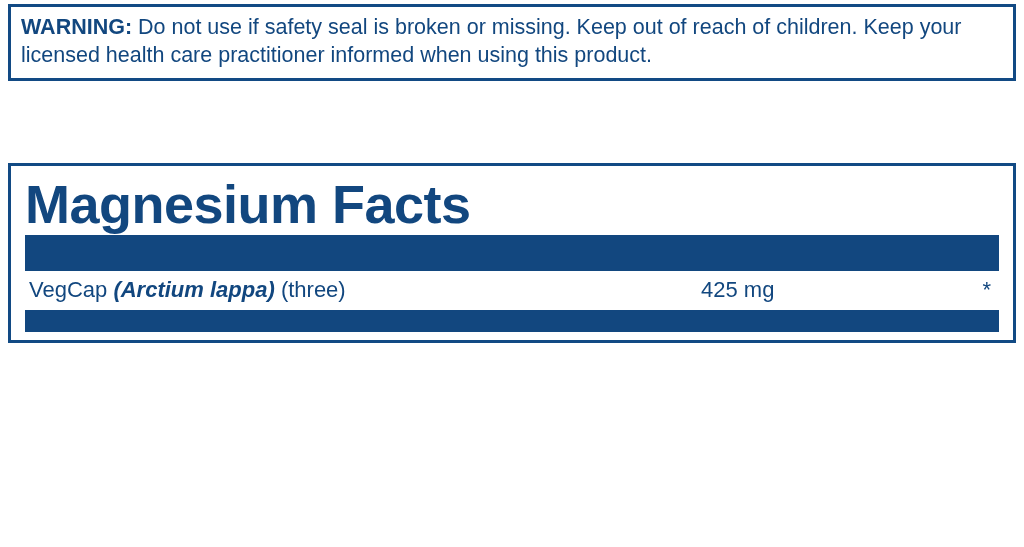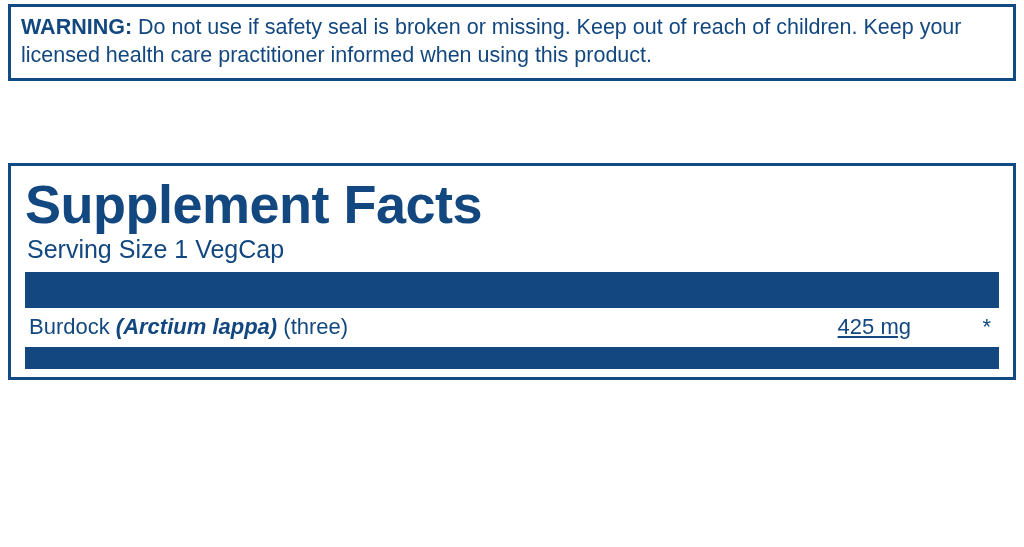--- a/index.html
+++ b/index.html
@@ -104,22 +104,21 @@
     display: flex;
     align-items: baseline;
     font-size: 22px;
     padding: 6px 8px 7px 8px;
     color: #12477f;
   }
   .sf-row .name { flex: 1 1 auto; }
   .sf-row .name em { font-weight: bold; }
   .sf-row .amount {
     width: 210px;
-    text-align: right;
-    text-decoration: underline;
+    text-align: left;
   }
   .sf-row .dv {
     width: 80px;
     text-align: right;
     padding-right: 4px;
   }
 
   .sf-footnote {
     font-size: 22px;
     padding: 6px 8px 2px 8px;
@@ -142,30 +141,29 @@
 <body>
 
 <div class="page">
 
   <div class="warning-box">
     <div class="warning-text"><span class="warning-label">WARNING:</span><span> Do not use if safety seal is broken or missing. Keep out of reach of children. Keep your licensed health care practitioner informed when using this product.</span></div>
   </div>
 
 
   <div class="sf-panel">
-    <div class="sf-title">Supplement Facts</div>
-    <div class="sf-serving">Serving Size 1 VegCap</div>
+    <div class="sf-title">Magnesium Facts</div>
 
     <div class="rule-thick"></div>
 
 
     <div class="rule-med"></div>
 
     <div class="sf-row">
-      <span class="name"><span>Burdock </span><em>(Arctium lappa)</em><span> (three)</span></span>
+      <span class="name"><span>VegCap </span><em>(Arctium lappa)</em><span> (three)</span></span>
       <span class="amount">425 mg</span>
       <span class="dv">*</span>
     </div>
 
     <div class="rule-thick"></div>
 
   </div>
 
 
 </div>

